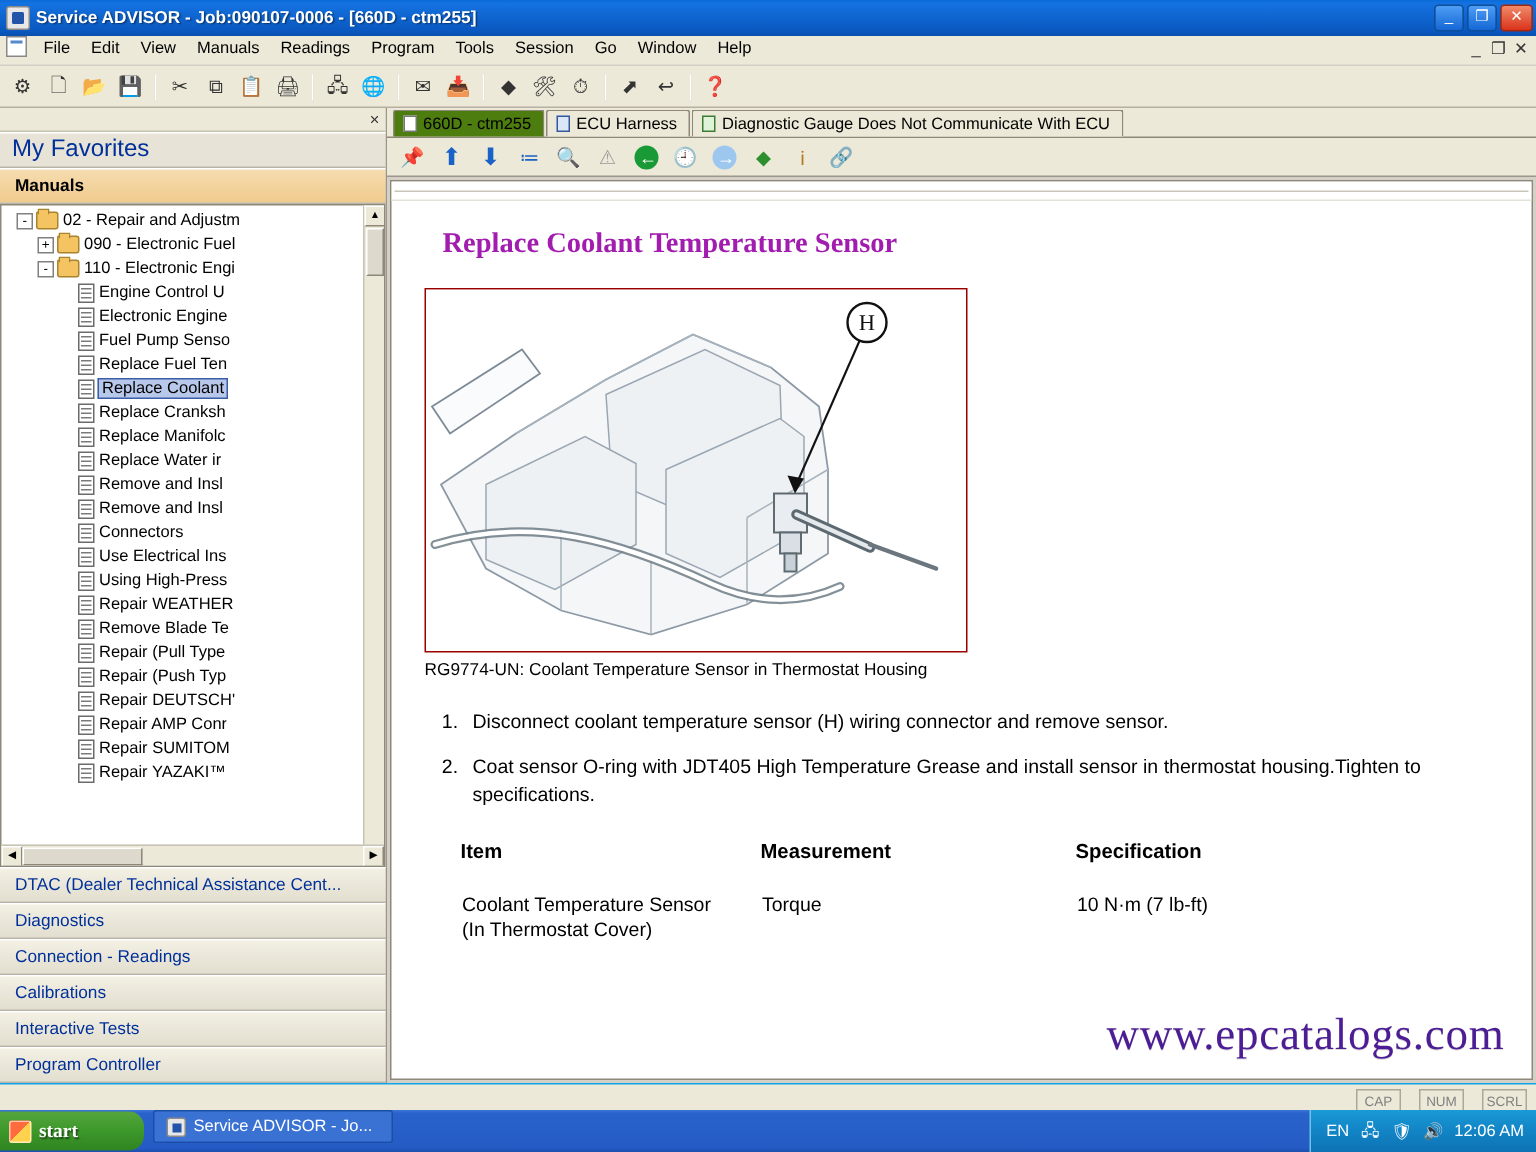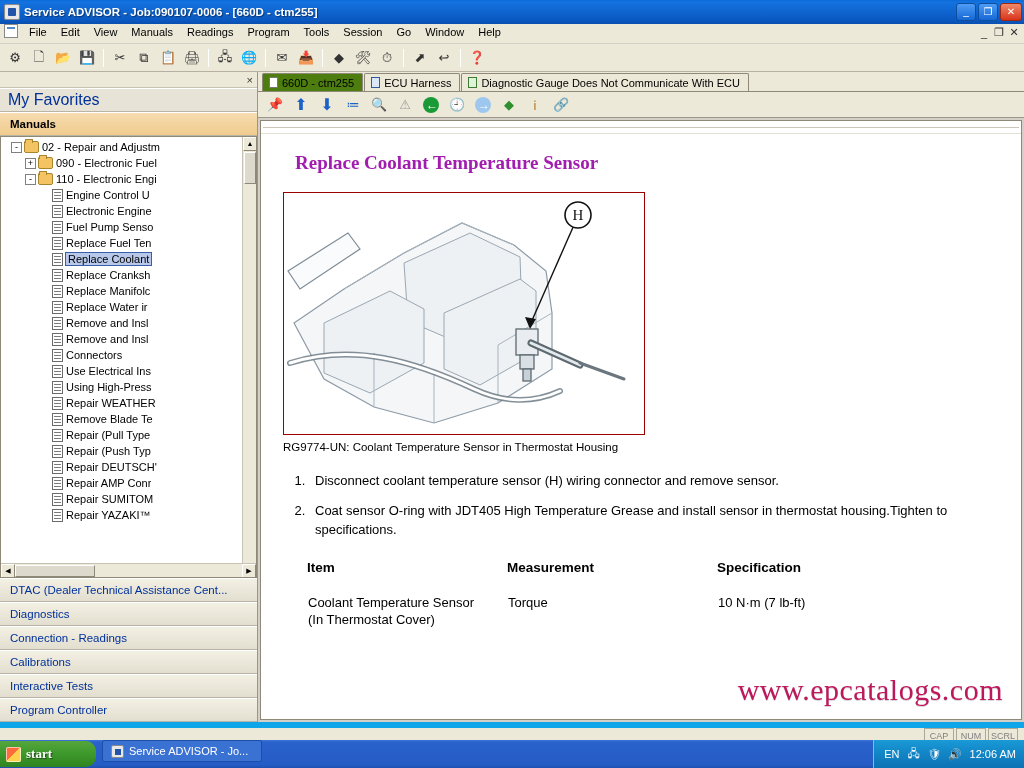--- a/index.html
+++ b/index.html
@@ -225,29 +225,29 @@
     font-size: 13px; color: #000; margin-bottom: 10px; line-height: 1.5;
     font-family: "Liberation Sans", sans-serif; padding-left: 6px;
   }
   table.spec { border-collapse: collapse; margin-left: 24px; width: 640px; }
   table.spec th {
     text-align: left; font-size: 13.5px; font-weight: bold; padding: 0 0 18px 0;
   }
   table.spec td { font-size: 13px; vertical-align: top; padding-right: 20px; line-height: 1.35; }
   .watermark {
     position: absolute; right: 18px; bottom: 12px;
-    font-size: 30px; color: #be185d; font-family: "Liberation Serif", serif;
+    font-size: 30px; color: #4c1d95; font-family: "Liberation Serif", serif;
     text-shadow: 0 1px 0 #d8d8d8;
     letter-spacing: 0.5px;
   }
   
   .statusbar {
     position: absolute; left: 0; right: 0; bottom: 24px; height: 22px;
-    background: #ece9d8; border-top: 6px solid #0ea5e9;
-    display: flex; align-items: center; justify-content: flex-end; padding-right: 6px; gap: 2px;
+    background: #ece9d8; border-top: 1px solid #0ea5e9;
+    display: flex; align-items: center; justify-content: flex-end; padding-right: 6px; gap: 12px;
   }
   .stbox {
     width: 30px; height: 16px; border: 1px solid #aca899;
     font-size: 9px; color: #808080; text-align: center; line-height: 14px;
     background: #ece9d8;
   }
   
   .taskbar {
     position: absolute; left: 0; right: 0; bottom: 0; height: 28px;
     background: linear-gradient(to bottom,#3b74d8 0%,#2a62cc 8%,#245bc4 90%,#1d4fae 100%);

